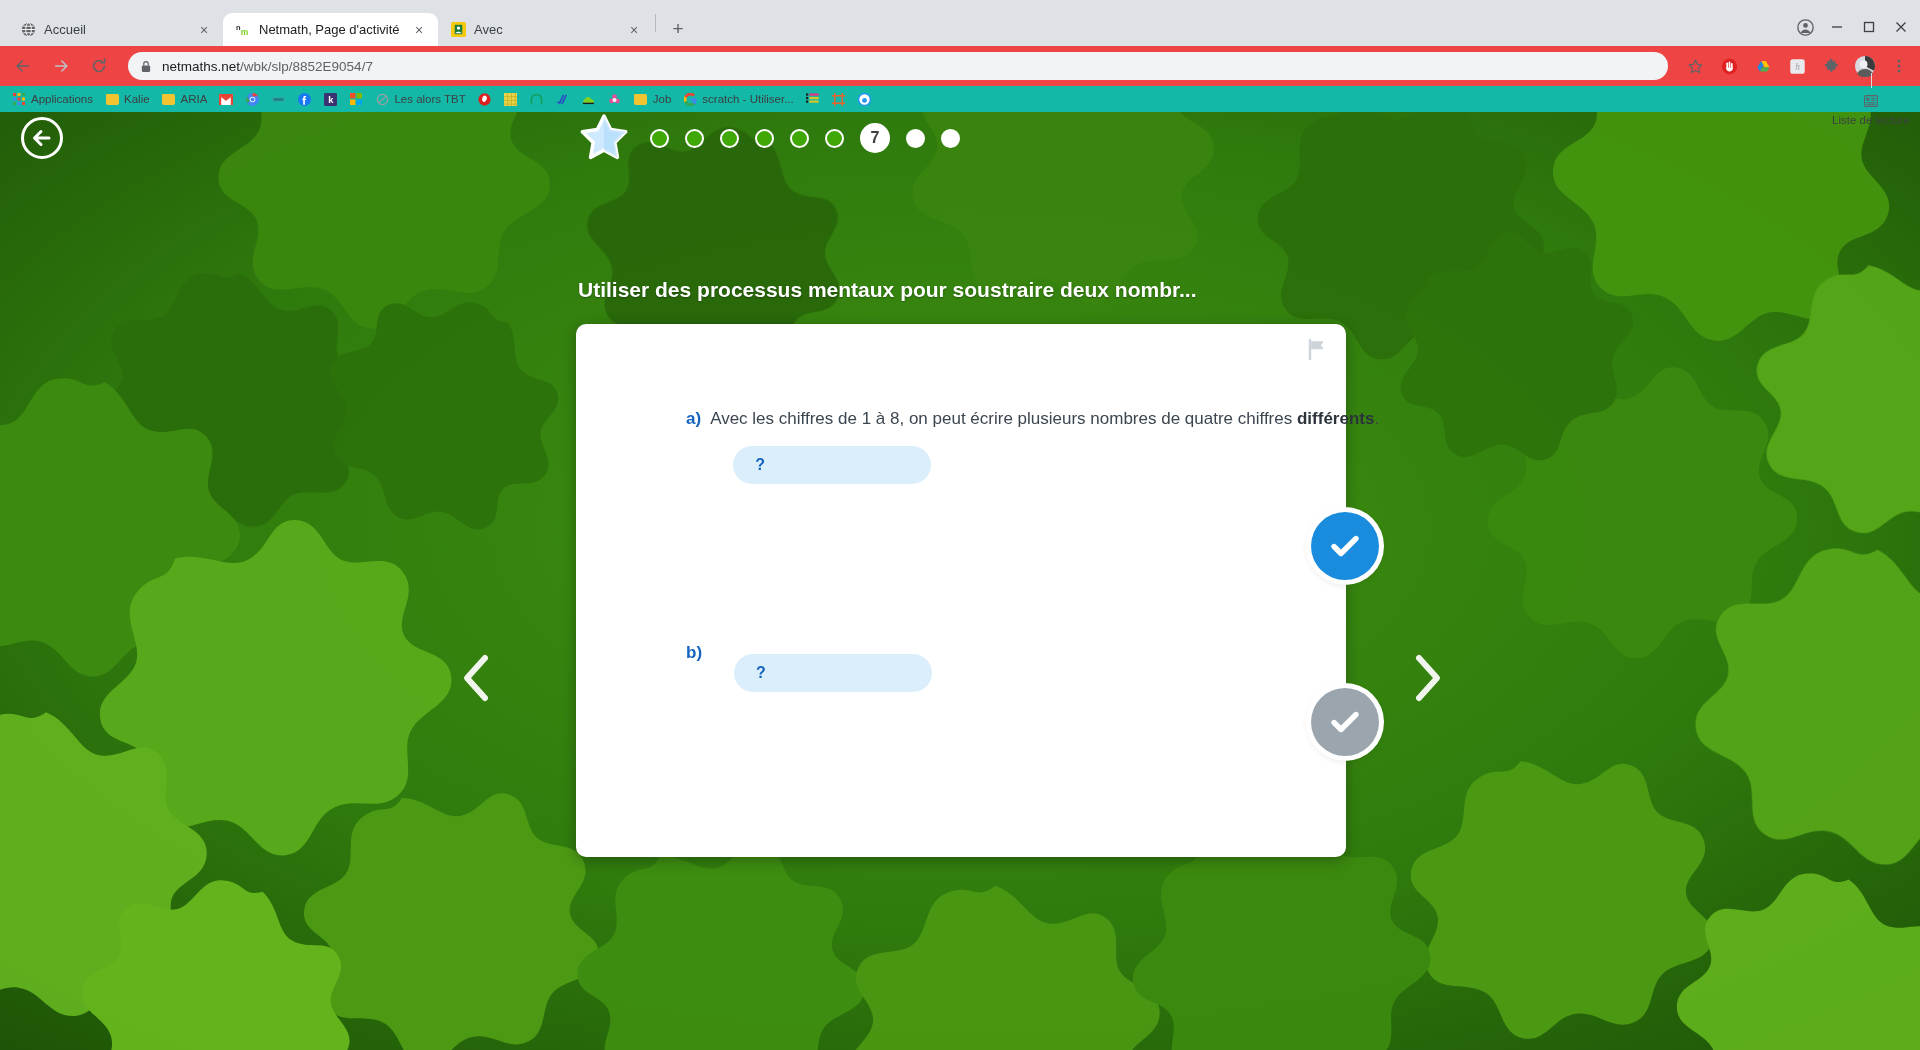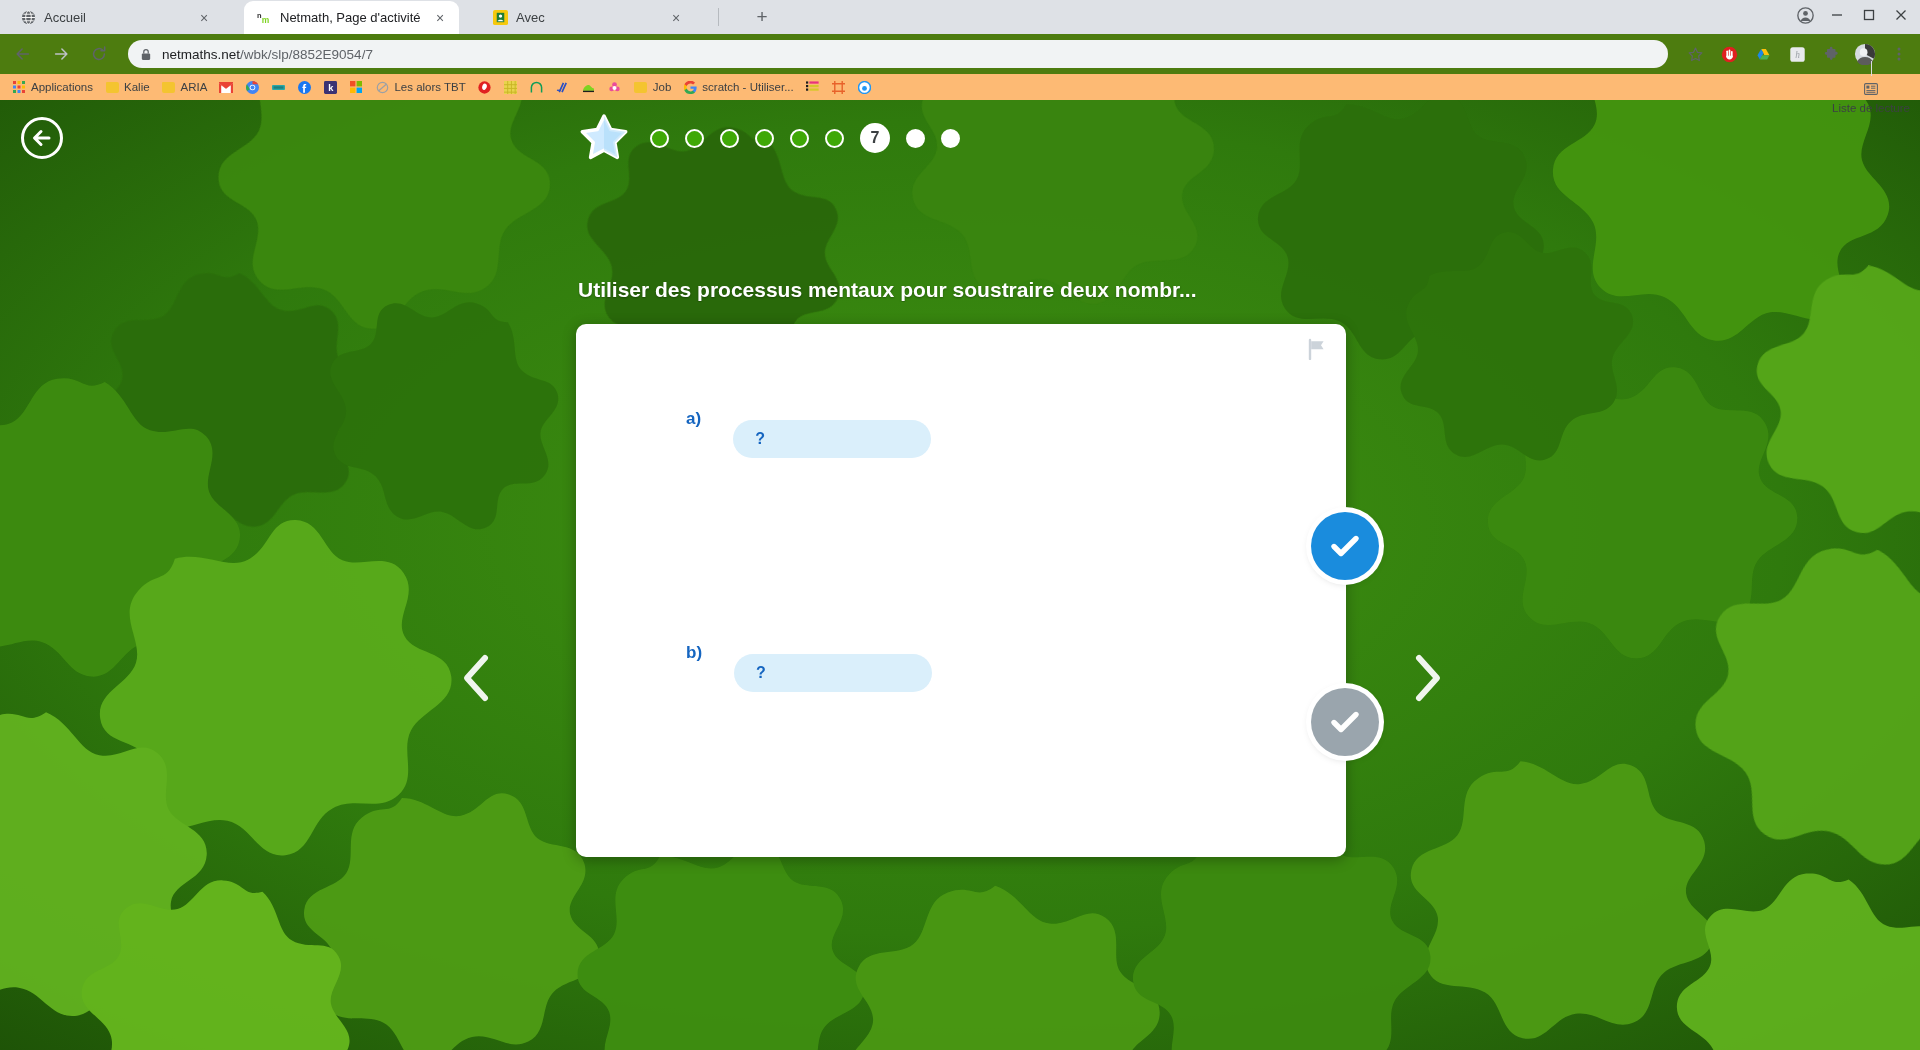--- a/index.html
+++ b/index.html
@@ -6,50 +6,50 @@
   html, body {
     width: 1920px; height: 1050px;
     overflow: hidden;
     font-family: "Liberation Sans", sans-serif;
     background: #1d4d06;
   }
 
   
   #browser { width: 1920px; height: 100px; background: #dee1e6; position: relative; z-index: 50; }
 
-  #tabstrip { height: 34px; display: flex; align-items: flex-end; padding-left: 8px; gap: 21px; }
+  #tabstrip { height: 46px; display: flex; align-items: flex-end; padding-left: 8px; }
   .tab {
     height: 33px; display: flex; align-items: center; gap: 8px;
     padding: 0 10px 0 12px; border-radius: 9px 9px 0 0;
     font-size: 13px; color: #3c4043; position: relative; min-width: 120px;
   }
   .tab.inactive { width: 215px; }
   .tab.active { width: 215px; background: #fff; color: #202124; }
   .tab-fav { width: 16px; height: 16px; flex: 0 0 16px; display: flex; align-items: center; justify-content: center; }
   .tab-title { flex: 1; white-space: nowrap; overflow: hidden; text-overflow: ellipsis; font-size: 13px; }
   .tab-x { width: 18px; height: 18px; flex: 0 0 18px; display: flex; align-items: center; justify-content: center;
            font-size: 14px; color: #5f6368; border-radius: 50%; }
   .tab-sep { width: 1px; height: 18px; background: #b6babf; align-self: center; margin: 0 2px; }
   #newtab { width: 28px; height: 28px; margin: 0 0 3px 6px; display: flex; align-items: center; justify-content: center;
             font-size: 19px; color: #5f6368; border-radius: 50%; }
 
-  #navbar { height: 40px; background: #4d7c0f; display: flex; align-items: center; padding: 0 8px; gap: 8px; }
+  #navbar { height: 40px; background: #ef4444; display: flex; align-items: center; padding: 0 8px; gap: 8px; }
   .navbtn { width: 30px; height: 30px; display: flex; align-items: center; justify-content: center;
             color: #5f6368; border-radius: 50%; flex: 0 0 30px; }
   .navbtn.dim { color: #bdc1c6; }
   #omnibox {
     flex: 1; height: 28px; background: #f1f3f4; border-radius: 14px;
     display: flex; align-items: center; padding: 0 12px; gap: 10px; margin: 0 6px;
   }
   #url { font-size: 13.5px; color: #202124; white-space: nowrap; }
   #url .host { color: #202124; }
   #url .path { color: #5f6368; }
   .tbicon { width: 26px; height: 26px; display: flex; align-items: center; justify-content: center; flex: 0 0 26px; }
 
-  #bookmarks { height: 26px; background: #fdba74; display: flex; align-items: center; padding: 0 6px; gap: 0; font-size: 11.5px; color: #3c4043; }
+  #bookmarks { height: 26px; background: #14b8a6; display: flex; align-items: center; padding: 0 6px; gap: 0; font-size: 11.5px; color: #3c4043; }
   .bm { display: flex; align-items: center; gap: 5px; padding: 2px 6px; border-radius: 4px; white-space: nowrap; }
   .bm-ico { width: 14px; height: 14px; flex: 0 0 14px; display: flex; align-items: center; justify-content: center; }
   .bm-folder { width: 13px; height: 11px; background: #f4c430; border-radius: 1px 2px 2px 2px; }
   #bm-right { margin-left: auto; display: flex; align-items: center; gap: 6px; padding-right: 4px; flex-direction: column; }
   #bm-div { width: 1px; height: 15px; background: #dadce0; }
 
   
   #page { position: absolute; top: 100px; left: 0; width: 1920px; height: 950px; overflow: hidden; }
   #bgwrap { position: absolute; inset: 0; background: #2f7a0d; }
   #bgwrap svg { position: absolute; inset: 0; width: 100%; height: 100%; }
@@ -566,20 +566,21 @@
         <path d="M4 2v19" stroke="#ccd3da" stroke-width="2.4" stroke-linecap="round"></path>
         <path d="M5.2 3.2h12.4l-2.6 4 2.6 4H5.2z" fill="#ccd3da"></path>
       </svg>
     </span>
   </div>
 
   <div class="qblock" id="qa">
     <div class="qrow">
       <span class="qlabel">a)</span>
       <span>
+        <span class="qtext"><span>Avec les chiffres de 1 à 8, on peut écrire plusieurs nombres de quatre chiffres </span><b>différents</b><span>.</span></span>
         <div class="ansfield">?</div>
       </span>
     </div>
   </div>
 
   <div class="qblock" id="qb">
     <div class="qrow">
       <span class="qlabel">b)</span>
       <span>
         <div class="ansfield">?</div>

